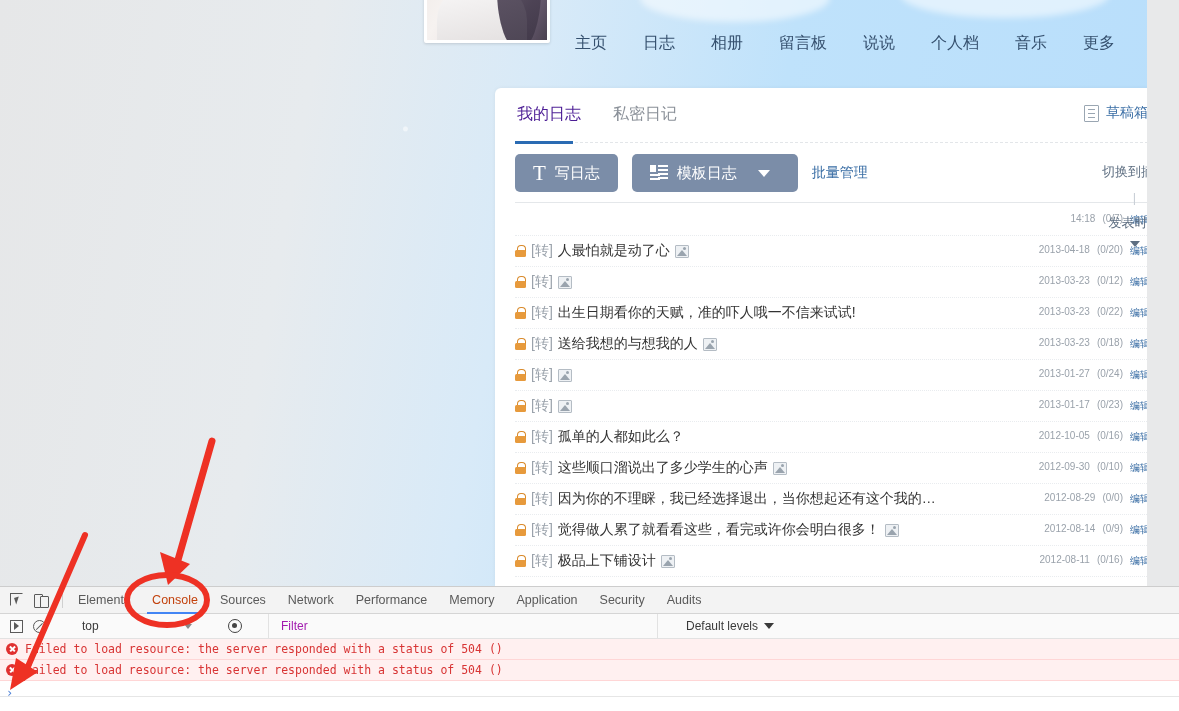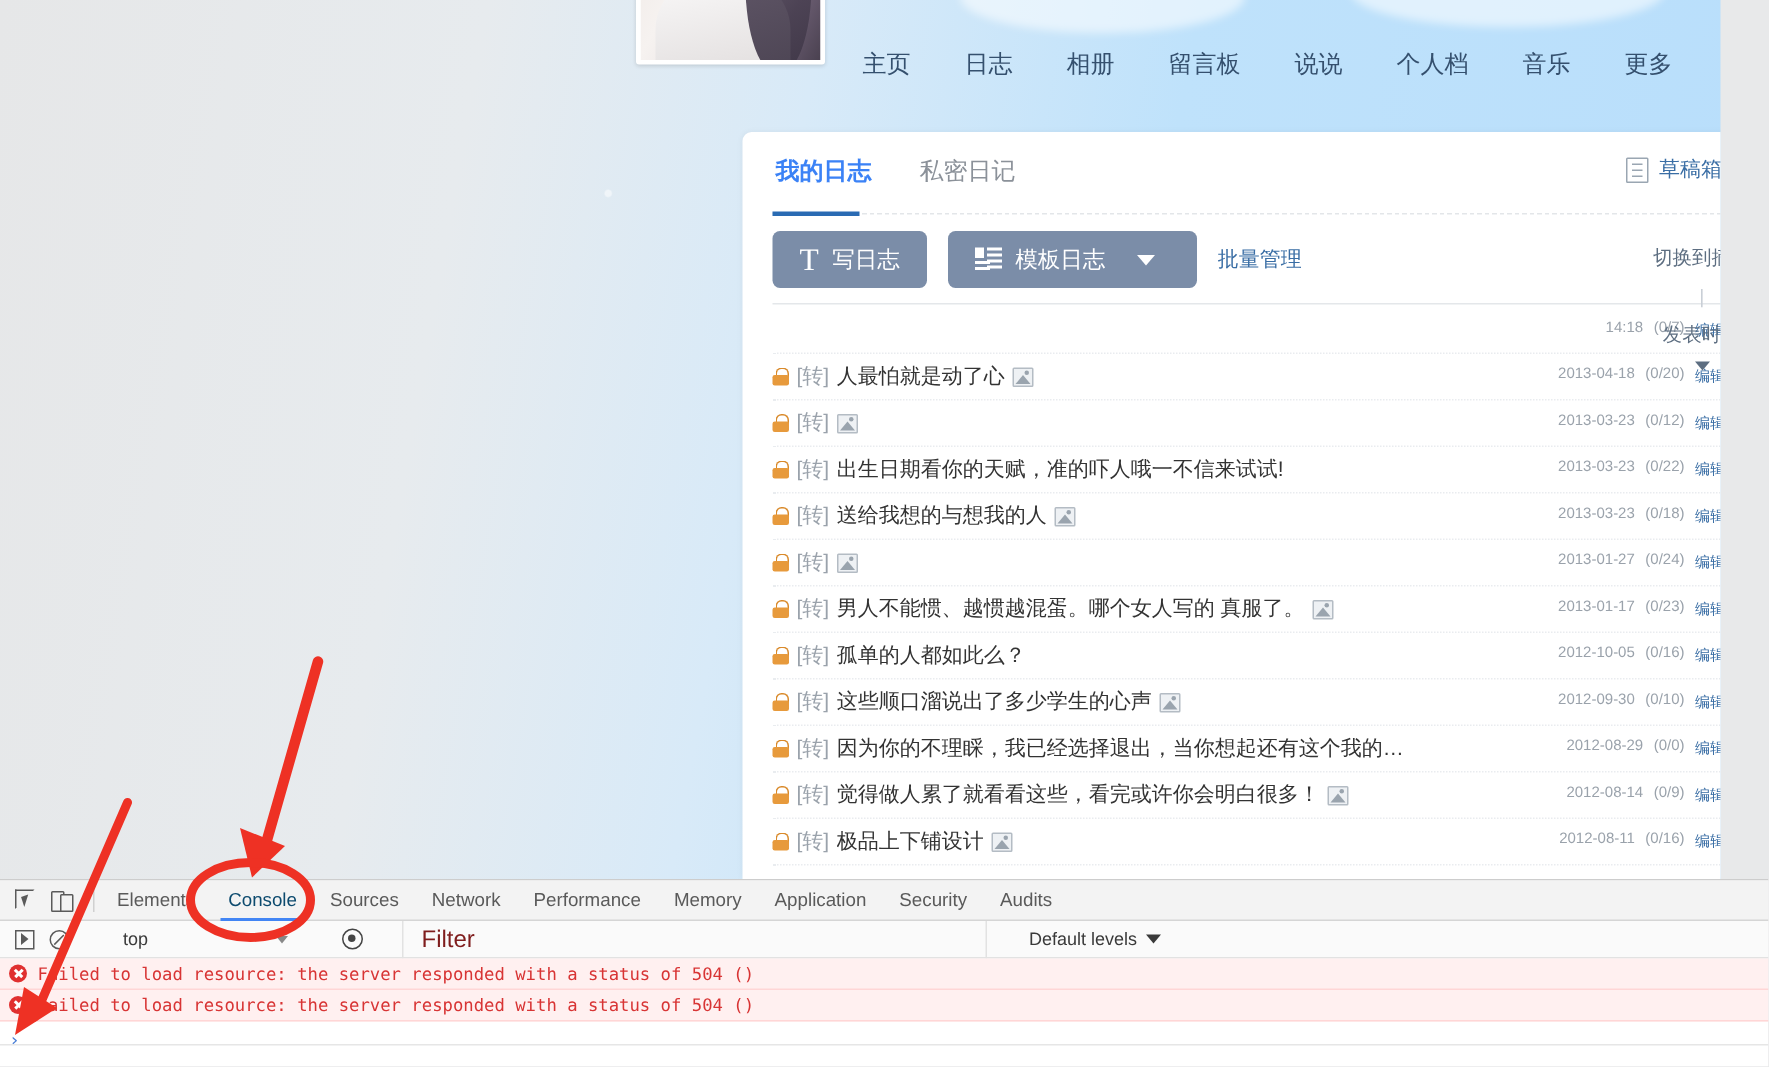--- a/index.html
+++ b/index.html
@@ -72,21 +72,21 @@
     position: absolute; left: 495px; top: 88px; width: 690px; height: 498px;
     background: #fff; border-radius: 6px 0 0 0;
     box-shadow: 0 0 4px rgba(0,0,0,.05);
     overflow: hidden;
   }
   .panel-tabs {
     position: relative; height: 56px; padding: 0 22px;
     display: flex; align-items: center; gap: 32px;
   }
   .ptab { font-size: 16px; color: #8b9199; cursor: pointer; position: relative; padding-bottom: 3px;}
-  .ptab.active { color: #3b82f6; font-weight: bold; text-align: right; }
+  .ptab.active { color: #4c1d95; font-weight: normal; text-align: right; }
   .tab-underline {
     position: absolute; left: 20px; bottom: 0; width: 58px; height: 3px; background: #2a6bb3;
   }
   .tabs-rule {
     position: absolute; left: 20px; right: 0; bottom: 1px; height: 1px;
     background: repeating-linear-gradient(to right, #e3e6e9 0 3px, transparent 3px 5px);
   }
   .panel-tools-right {
     position: absolute; right: 0; top: 16px;
     display: flex; align-items: center; gap: 16px; padding-right: 4px;
@@ -225,21 +225,21 @@
   }
   .ico-device:after {
     content:""; position:absolute; left:6px; top:3px; width:7px; height:10px;
     border:1.4px solid #5a5a5a; border-radius:1px; background:#f3f3f3;
   }
   .dt-sep { width: 1px; height: 16px; background: #d0d0d0; margin: 0 4px; }
   .dt-tab {
     padding: 0 11px; height: 27px; line-height: 27px; font-size: 12.5px; color: #5a5a5a;
     cursor: pointer; position: relative; white-space: nowrap;
   }
-  .dt-tab.active { color: #0c4a6e; }
+  .dt-tab.active { color: #c2410c; }
   .dt-tab.active:after {
     content:""; position:absolute; left:6px; right:6px; bottom:0; height:2px; background:#4285f4;
   }
   .dt-toolbar2 {
     height: 25px; display: flex; align-items: center; gap: 16px;
     border-bottom: 1px solid #e2e2e2; background: #fafafa; font-size: 12px; color: #5a5a5a;
   }
   .ico-sidebar { width: 13px; height: 13px; border: 1.4px solid #5a5a5a; position: relative; display:inline-block;}
   .ico-sidebar:after { content:""; position:absolute; left:2.5px; top:1px; width:0;height:0;
     border-left:5px solid #5a5a5a;border-top:4px solid transparent;border-bottom:4px solid transparent;}
@@ -249,21 +249,21 @@
   .ctx-select {
     display: flex; align-items: center; gap: 6px; padding: 0 10px; min-width: 130px; color:#3a3a3a;
   }
   .ctx-caret { width:0;height:0;border-left:4px solid transparent;border-right:4px solid transparent;
     border-top:5px solid #888; margin-left:auto;}
   .ico-eye {
     width: 14px; height: 14px; border-radius: 50%; border: 1.5px solid #444; position: relative; display:inline-block;
   }
   .ico-eye:after { content:""; position:absolute; left:3px; top:3px; width:5px; height:5px; border-radius:50%; background:#444;}
   .filter-box {
-    flex: 1; padding: 0 12px; color: #7f1d1d; font-size: 16px;
+    flex: 1; padding: 0 12px; color: #a21caf; font-size: 12px;
     border-left: 1px solid #e2e2e2; border-right: 1px solid #e2e2e2; height: 25px; line-height: 25px;
     max-width: 390px;
   }
   .levels { padding: 0 12px; display: flex; align-items: center; gap: 6px; color: #3a3a3a; }
   .console-body { position: relative; }
   .console-msg {
     display: flex; align-items: center; gap: 7px; height: 21px; padding-left: 6px;
     background: #fff0f0; border-bottom: 1px solid #ffd6d6;
     font-family: "DejaVu Sans Mono", "Liberation Mono", monospace;
     font-size: 11.5px; color: #d83434;
@@ -423,21 +423,20 @@
                 <span class="row-date">2013-01-27</span>
                 <span class="row-count">(0/24)</span>
                 <span class="row-edit">编辑</span>
                 <span class="edit-caret"></span>
               </div>
             </div>
             <div class="row">
               <div class="row-left">
                 <span class="ico-lock"></span>
                 <span class="tag-zhuan">[转]</span>
-                <span class="row-title">男人不能惯、越惯越混蛋。哪个女人写的 真服了。</span>
                 <span class="ico-img"></span>
               </div>
               <div class="row-right">
                 <span class="row-date">2013-01-17</span>
                 <span class="row-count">(0/23)</span>
                 <span class="row-edit">编辑</span>
                 <span class="edit-caret"></span>
               </div>
             </div>
             <div class="row">

